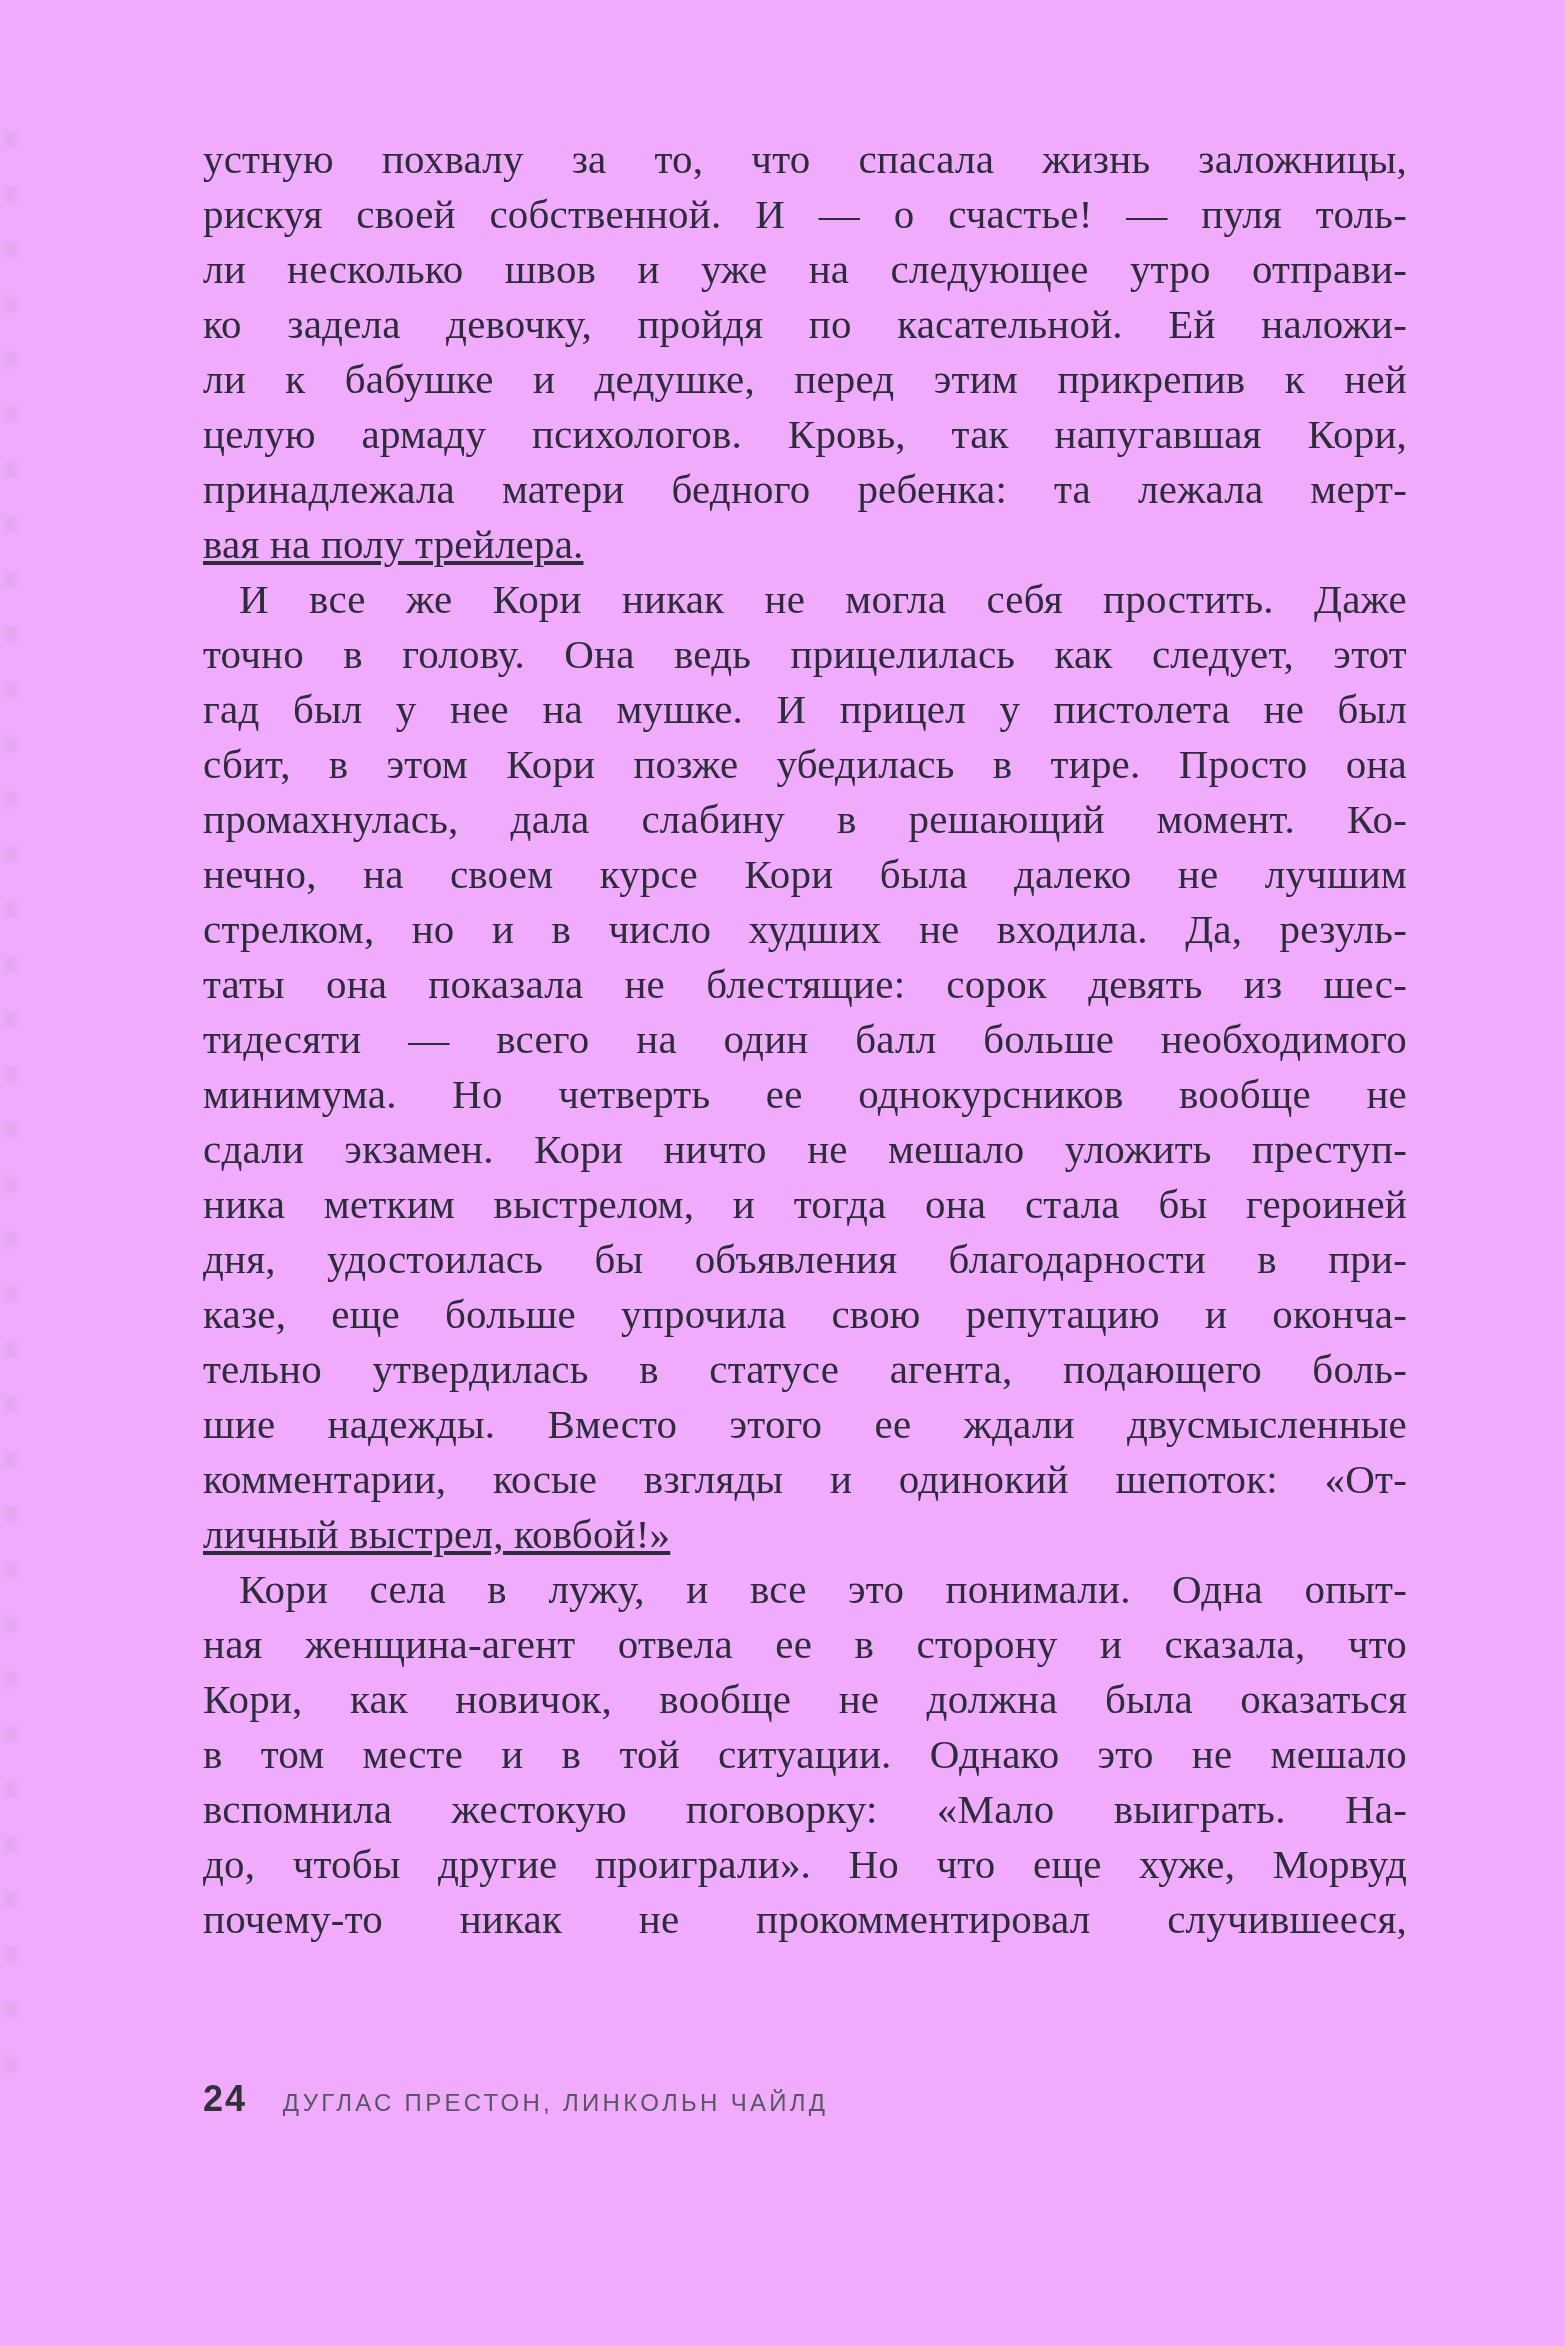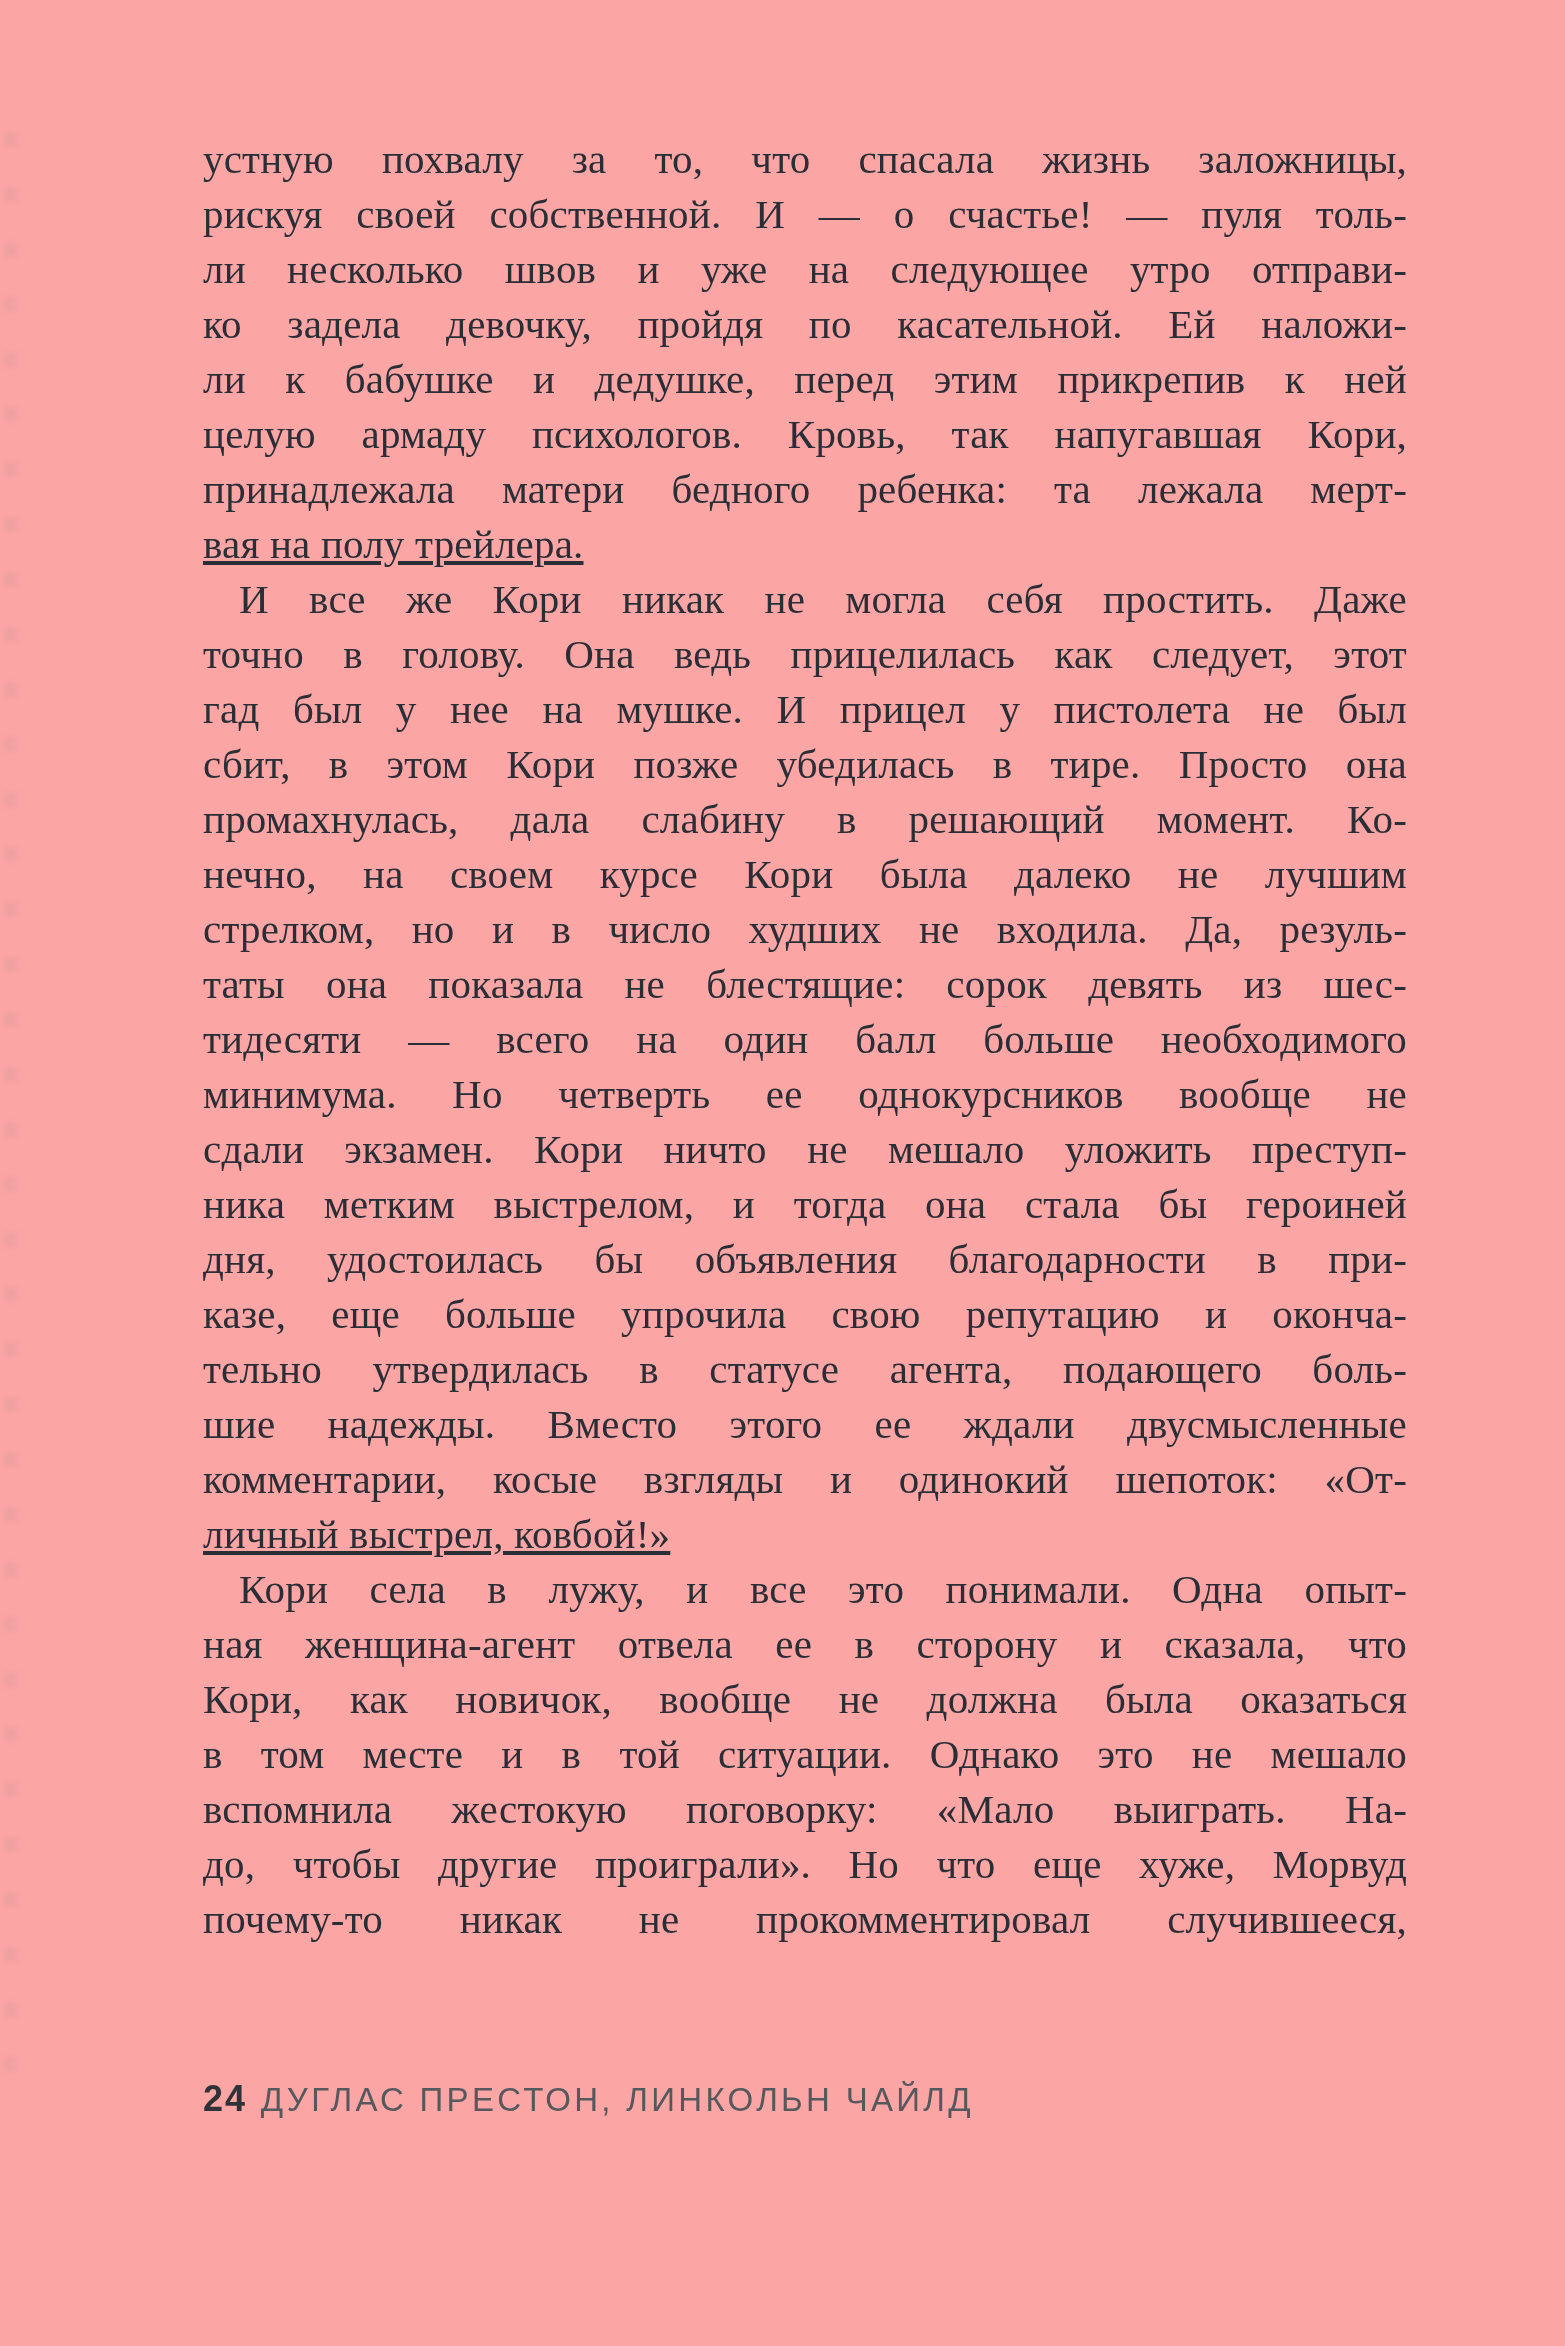--- a/index.html
+++ b/index.html
@@ -4,21 +4,21 @@
 <style>
   html, body {
     margin: 0;
     padding: 0;
     background: #ffffff;
   }
   .page {
     position: relative;
     width: 1565px;
     height: 2347px;
-    background: #fca5a5;
+    background: #f0abfc;
     overflow: hidden;
     font-family: "Liberation Serif", "DejaVu Serif", serif;
   }
   
   .scan-edge {
     position: absolute;
     left: 3.8px;
     top: 132px;
     width: 13.2px;
     height: 1949px;
@@ -58,22 +58,22 @@
     align-items: baseline;
     font-family: "Liberation Sans", "DejaVu Sans", sans-serif;
   }
   .page-number {
     font-size: 36px;
     font-weight: 700;
     color: #2f3237;
     letter-spacing: 1.9px;
   }
   .running-title {
-    margin-left: 14px;
-    font-size: 33px;
+    margin-left: 36px;
+    font-size: 24px;
     font-weight: 400;
     color: #55585d;
     letter-spacing: 3.3px;
   }
 </style>
 </head>
 <body>
 
 <div class="page">
   <div class="scan-edge"></div>

